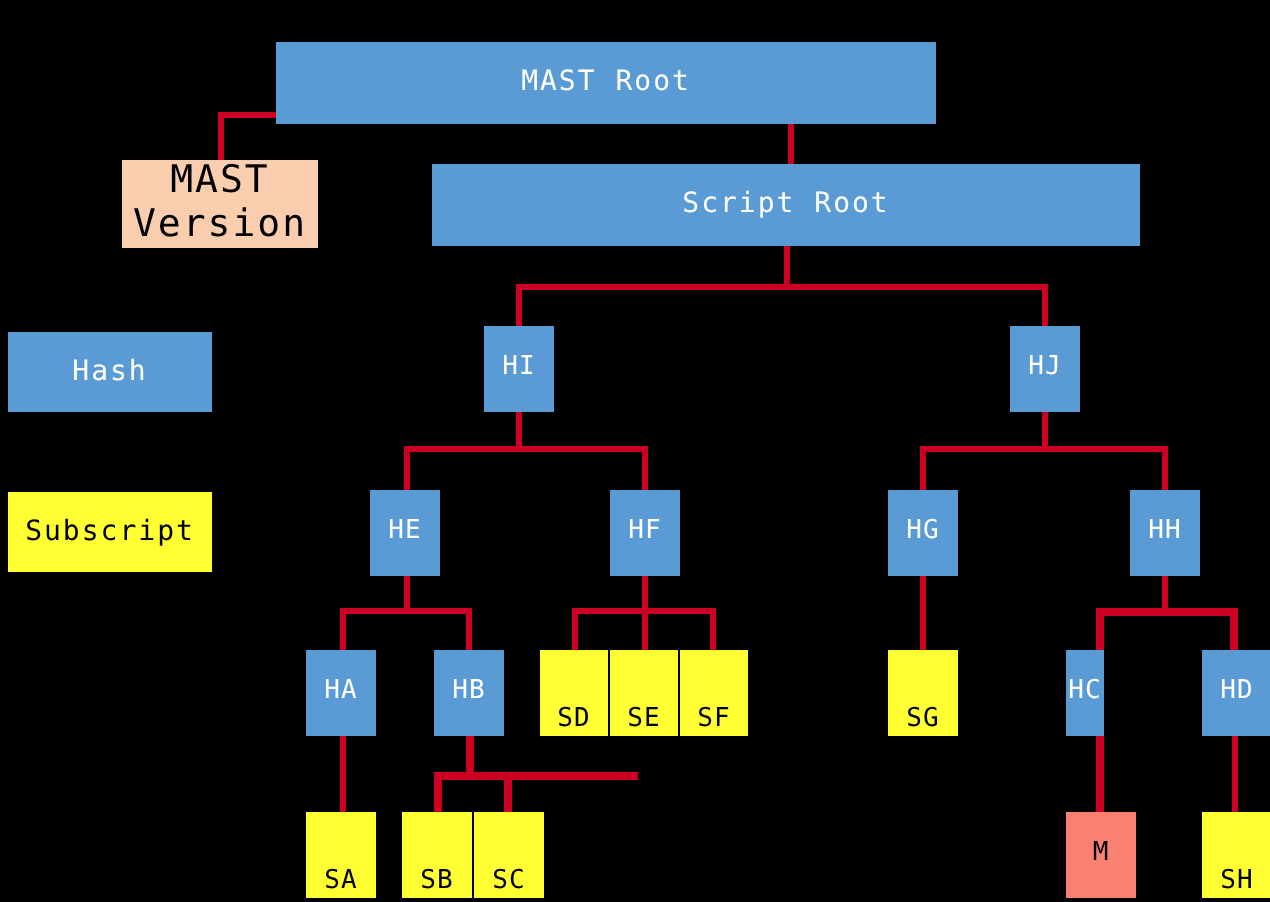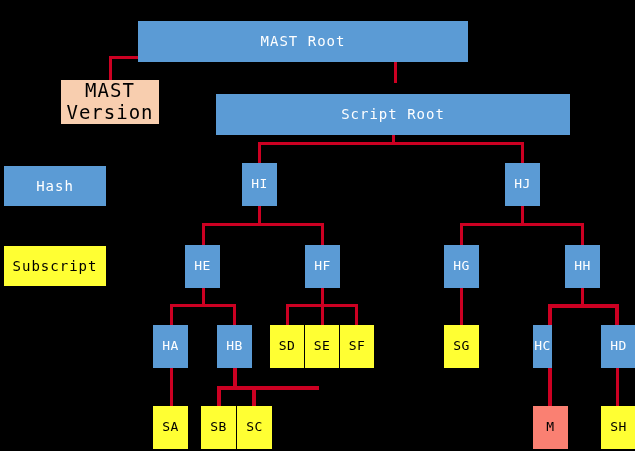--- a/index.html
+++ b/index.html
@@ -26,20 +26,21 @@
     z-index: 3;
     white-space: pre-line;
   }
   .hash {
     background: #5B9BD5;
     color: #FFFFFF;
   }
   .subscript {
     background: #FFFF33;
     color: #000000;
+    align-items: flex-end;
   }
   .message {
     background: #FA8072;
     color: #000000;
   }
   .version {
     background: #F8CEAF;
     color: #000000;
   }
   .lbl-lg { font-size: 14px; letter-spacing: 1px; }
@@ -122,21 +123,21 @@
 
   <div class="node hash lbl-lg" style="left:138px; top:21px; width:330px; height:41px;">
     <span>MAST Root</span>
   </div>
 
   <div class="node version lbl-md" style="left:61px; top:80px; width:98px; height:44px;">
     <span>MAST
 Version</span>
   </div>
 
-  <div class="node hash lbl-lg" style="left:216px; top:94px; width:354px; height:41px;justify-content:center;">
+  <div class="node hash lbl-lg" style="left:216px; top:82px; width:354px; height:41px;justify-content:center;">
     <span>Script Root</span>
   </div>
 
   <div class="node hash lbl-sm" style="left:242px; top:163px; width:35px; height:43px;">
     <span>HI</span>
   </div>
   <div class="node hash lbl-sm" style="left:505px; top:163px; width:35px; height:43px;">
     <span>HJ</span>
   </div>
 

